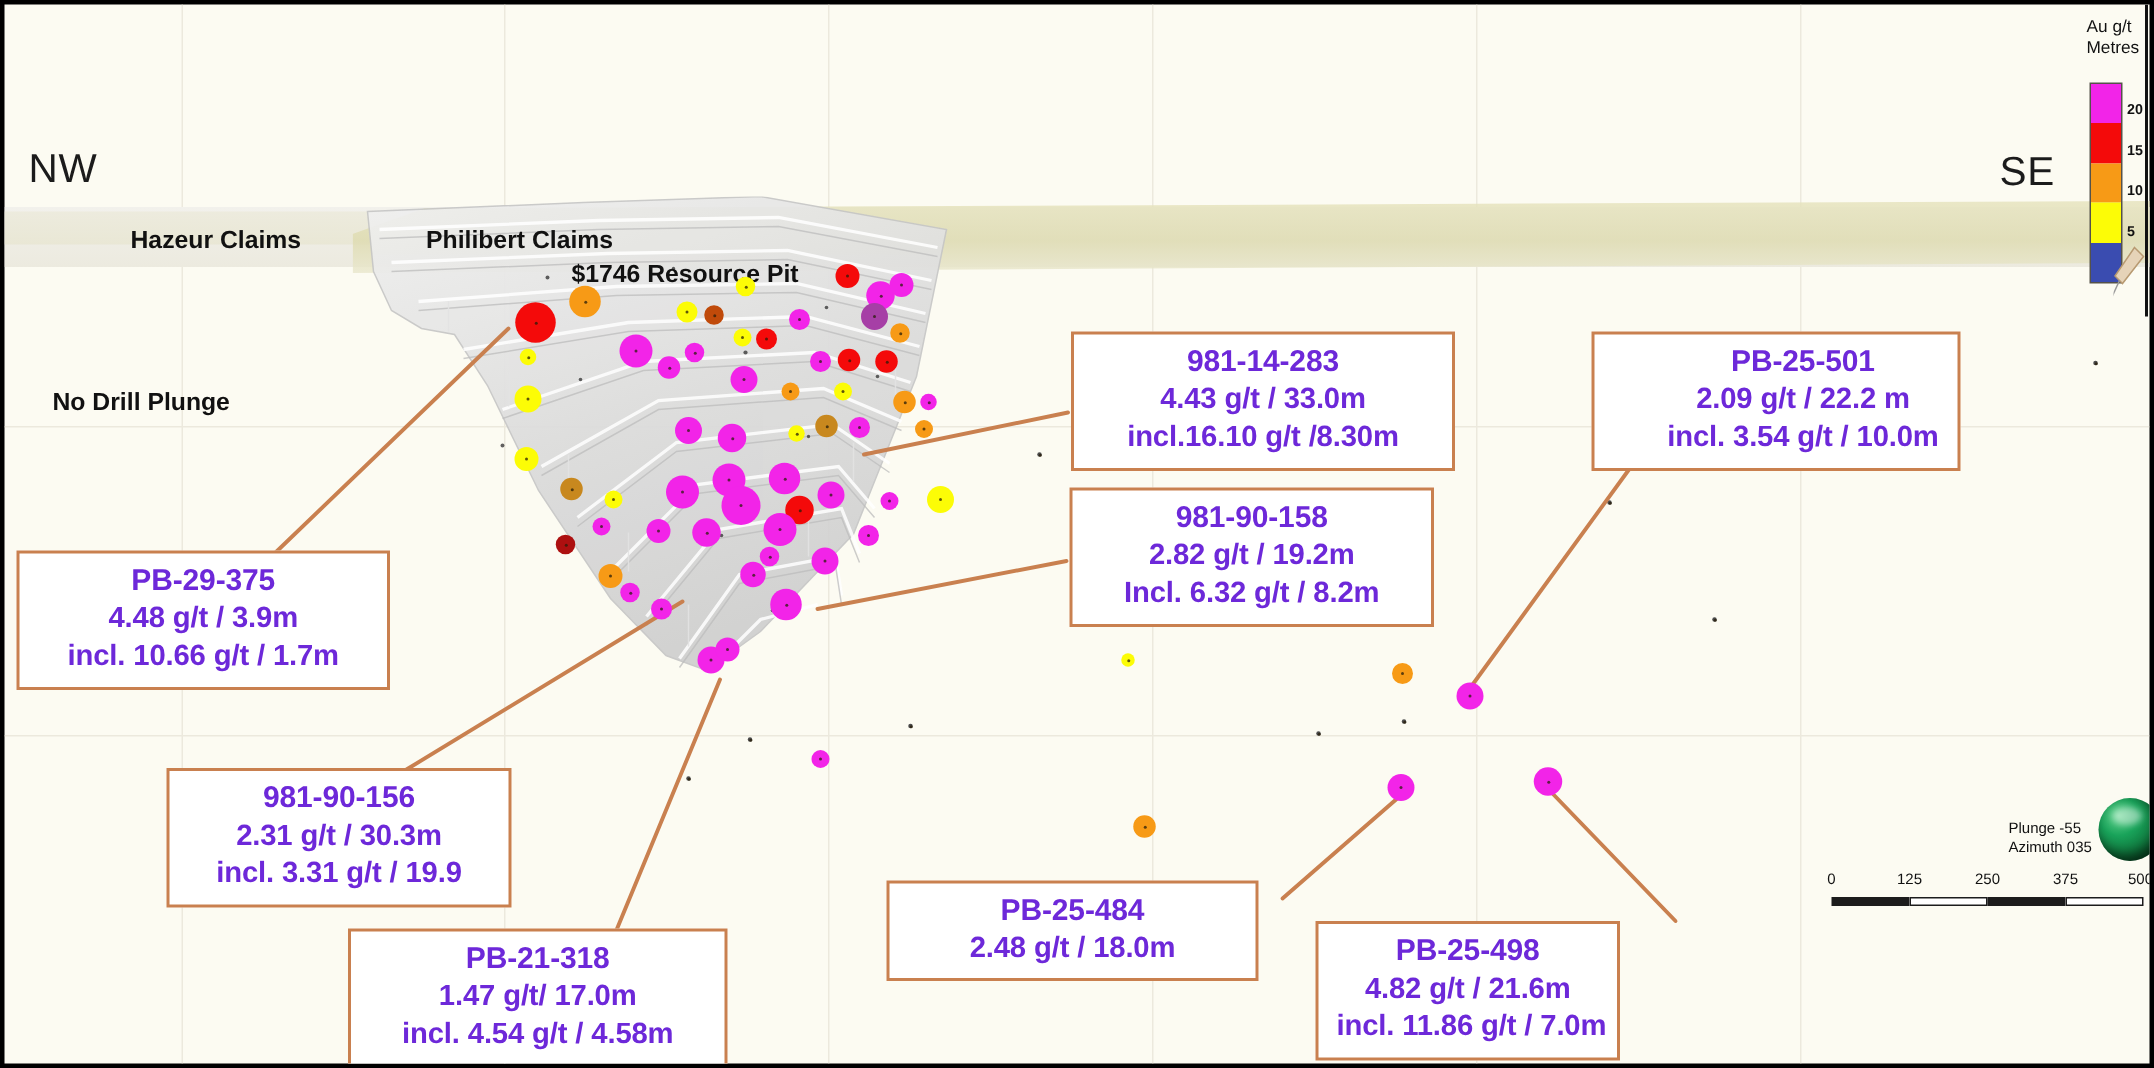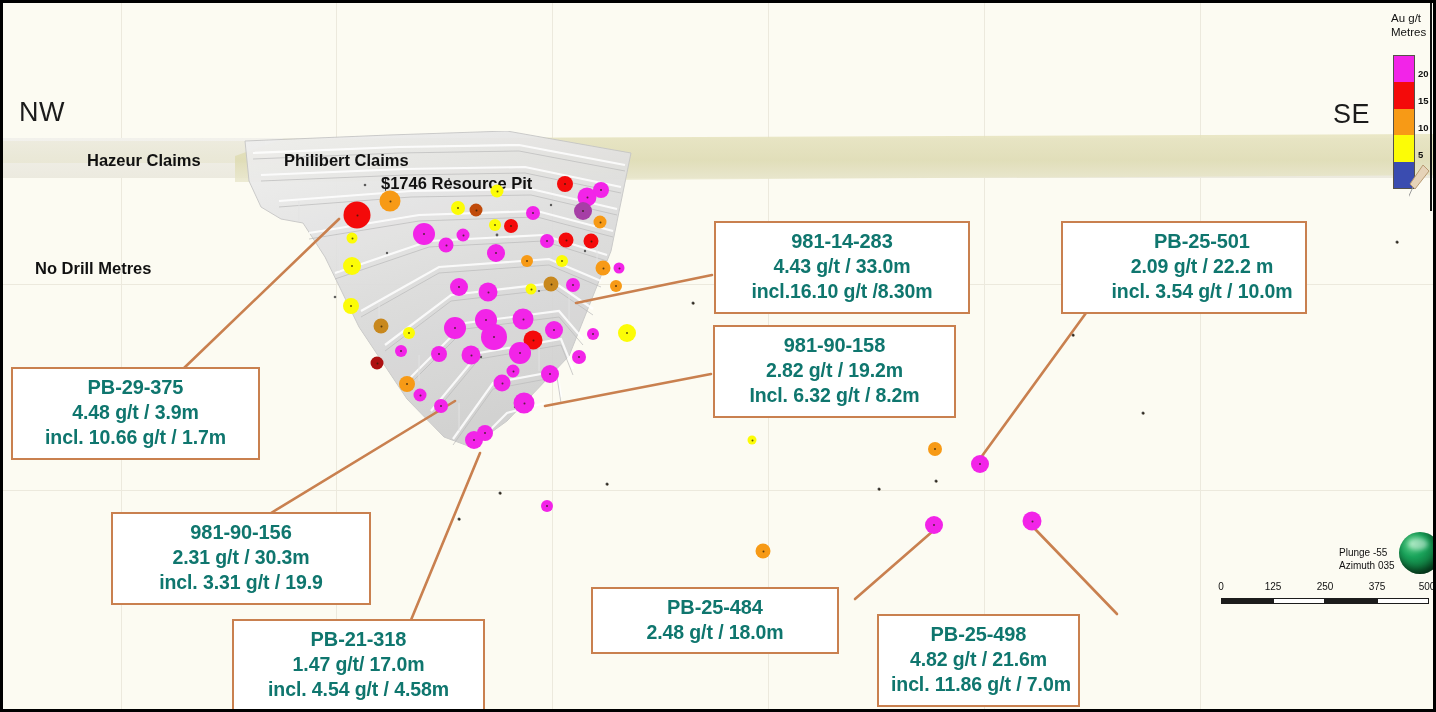--- a/index.html
+++ b/index.html
@@ -64,21 +64,21 @@
     background: #ffffff;
     border: 2.5px solid #C9804F;
     padding: 5px 12px 7px 12px;
     text-align: center;
     line-height: 1.30;
     white-space: nowrap;
   }
   .callout div {
     font-size: 19.5px;
     font-weight: bold;
-    color: #0f766e;
+    color: #6d28d9;
     letter-spacing: -0.1px;
   }
   .callout .ln1 { font-size: 20px; }
   
   #leaders { position: absolute; left: 0; top: 0; width: 1436px; height: 712px; pointer-events: none; }
   
   .pt {
     position: absolute;
     border-radius: 50%;
     transform: translate(-50%, -50%);
@@ -241,21 +241,21 @@
   <div class="pt" style="left:456px;top:516px;width:3px;height:3px;background:#4a4a4a;"></div>
   <div class="pt" style="left:876px;top:486px;width:3px;height:3px;background:#4a4a4a;"></div>
   <div class="pt" style="left:933px;top:478px;width:3px;height:3px;background:#4a4a4a;"></div>
 
   <div class="dir-label" style="left:16px; top:94px;">NW</div>
   <div class="dir-label" style="left:1330px; top:96px;">SE</div>
 
   <div class="map-label" style="left:84px;  top:148px;">Hazeur Claims</div>
   <div class="map-label" style="left:281px; top:148px;">Philibert Claims</div>
   <div class="map-label" style="left:378px; top:171px;">$1746 Resource Pit</div>
-  <div class="map-label" style="left:32px;  top:256px;">No Drill Metres</div>
+  <div class="map-label" style="left:32px;  top:256px;">No Drill Plunge</div>
 
   <svg id="leaders">
     <g stroke="#C9804F" stroke-width="2.6" stroke-linecap="round">
       <line x1="180" y1="366" x2="336" y2="216"></line>
       <line x1="268" y1="510" x2="452" y2="398"></line>
       <line x1="408" y1="617" x2="477" y2="450"></line>
       <line x1="709" y1="272" x2="573" y2="300"></line>
       <line x1="708" y1="371" x2="542" y2="403"></line>
       <line x1="1083" y1="310" x2="979" y2="453"></line>
       <line x1="852" y1="596" x2="930" y2="528"></line>
@@ -330,21 +330,21 @@
       <div class="pt" style="left: 931px; top: 522px; width: 18px; height: 18px; background: rgb(242, 36, 232);"></div>
       <div class="pt" style="left: 1029px; top: 518px; width: 19px; height: 19px; background: rgb(242, 36, 232);"></div>
     </div>
 
   <div class="callout" style="left:8px; top:364px; width:249px;">
     <div class="ln1">PB-29-375</div>
     <div>4.48 g/t  / 3.9m</div>
     <div>incl. 10.66 g/t / 1.7m</div>
   </div>
 
-  <div class="callout" style="left:108px; top:509px; width:260px;">
+  <div class="callout" style="left:108px; top:509px; width:230px;">
     <div class="ln1">981-90-156</div>
     <div>2.31 g/t  / 30.3m</div>
     <div>incl. 3.31 g/t / 19.9</div>
   </div>
 
   <div class="callout" style="left:229px; top:616px; width:253px;">
     <div class="ln1">PB-21-318</div>
     <div>1.47 g/t/ 17.0m</div>
     <div>incl. 4.54 g/t / 4.58m</div>
   </div>

